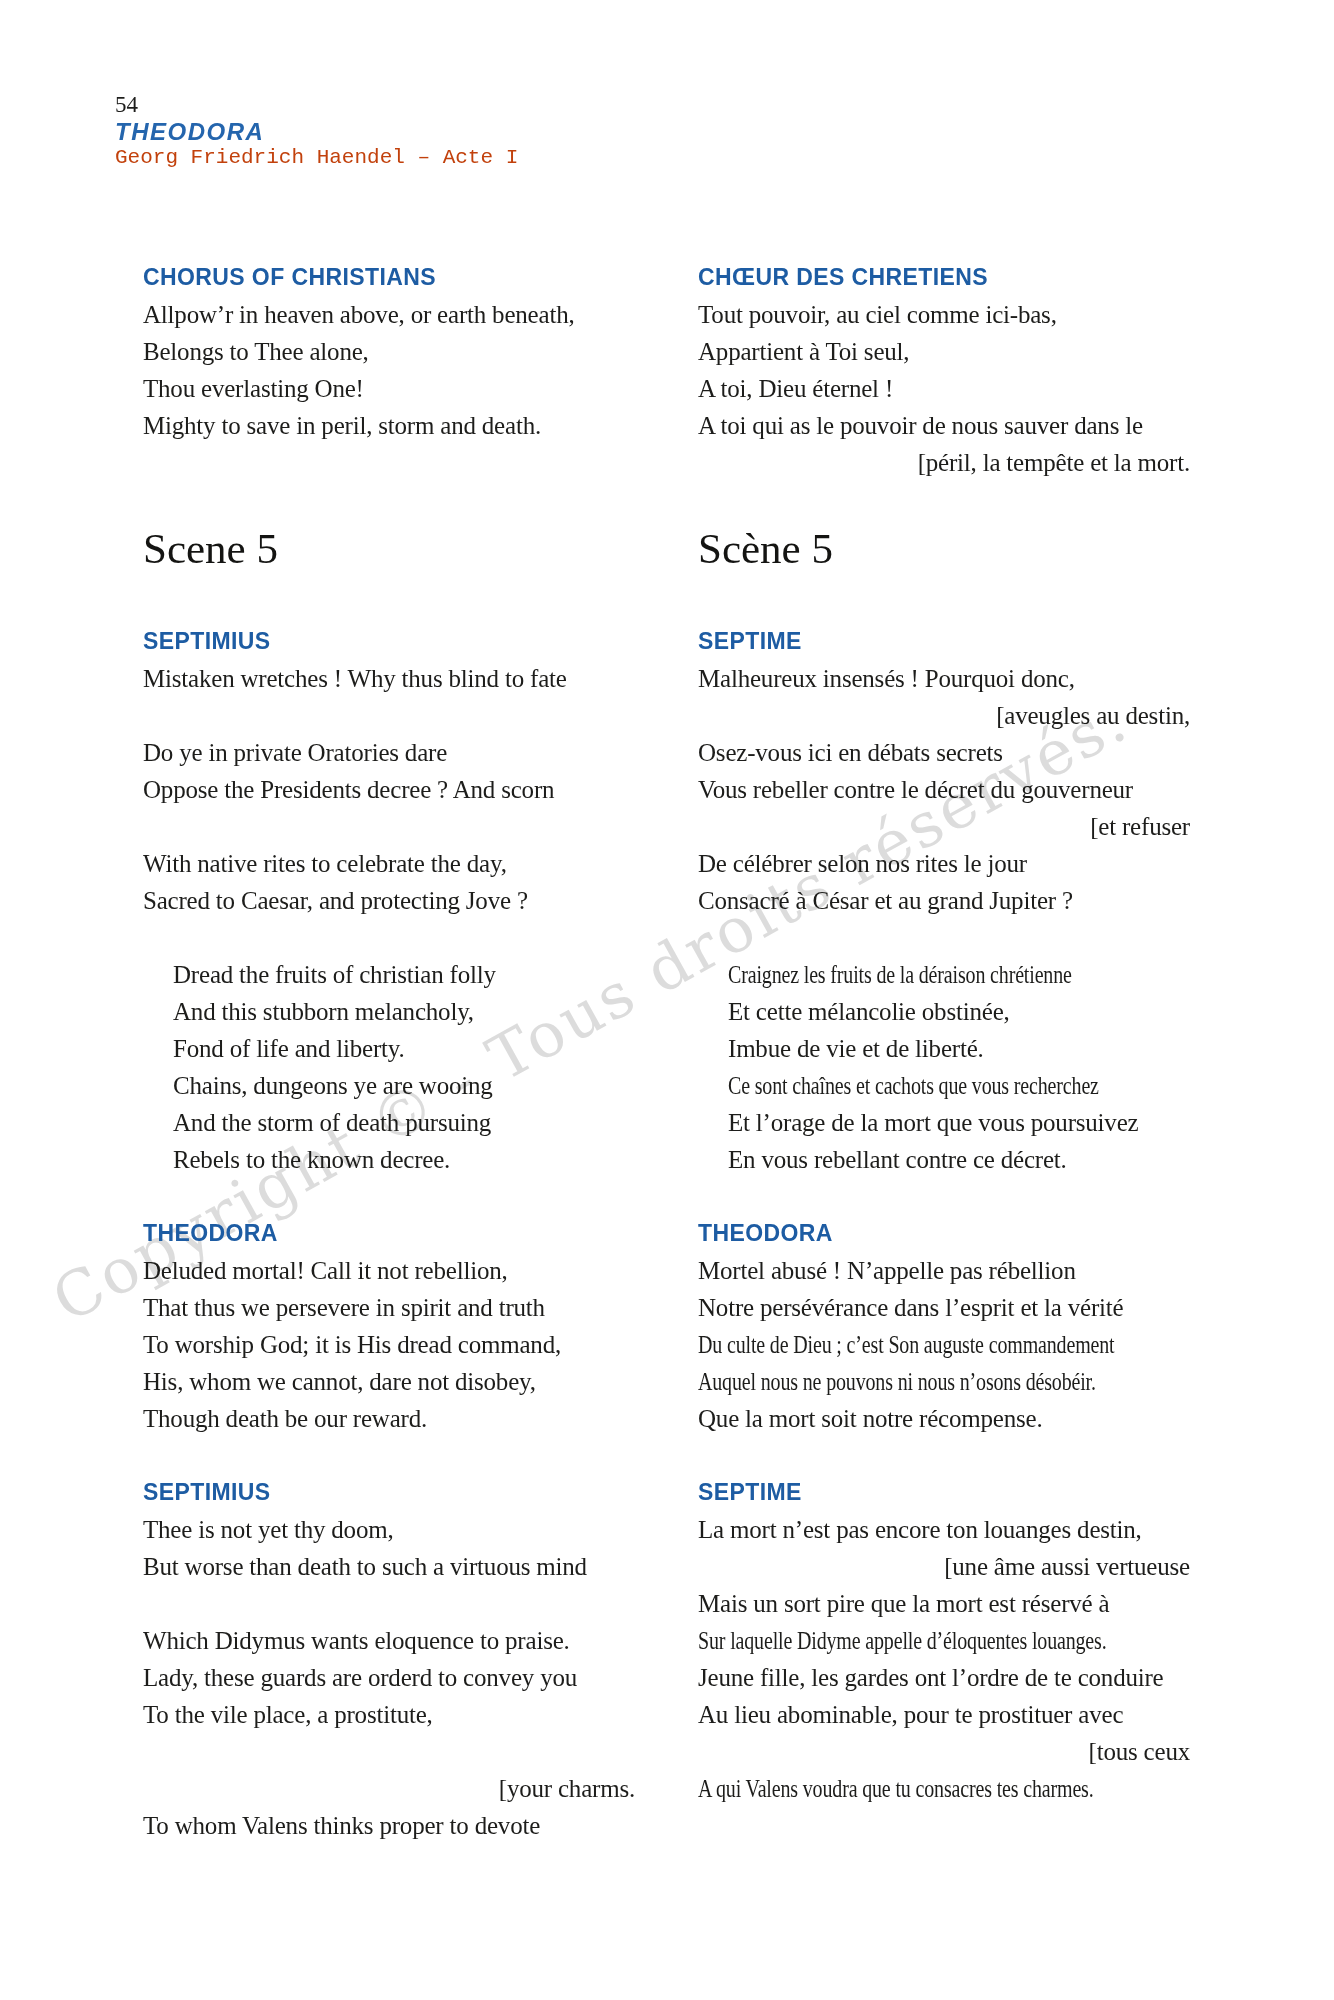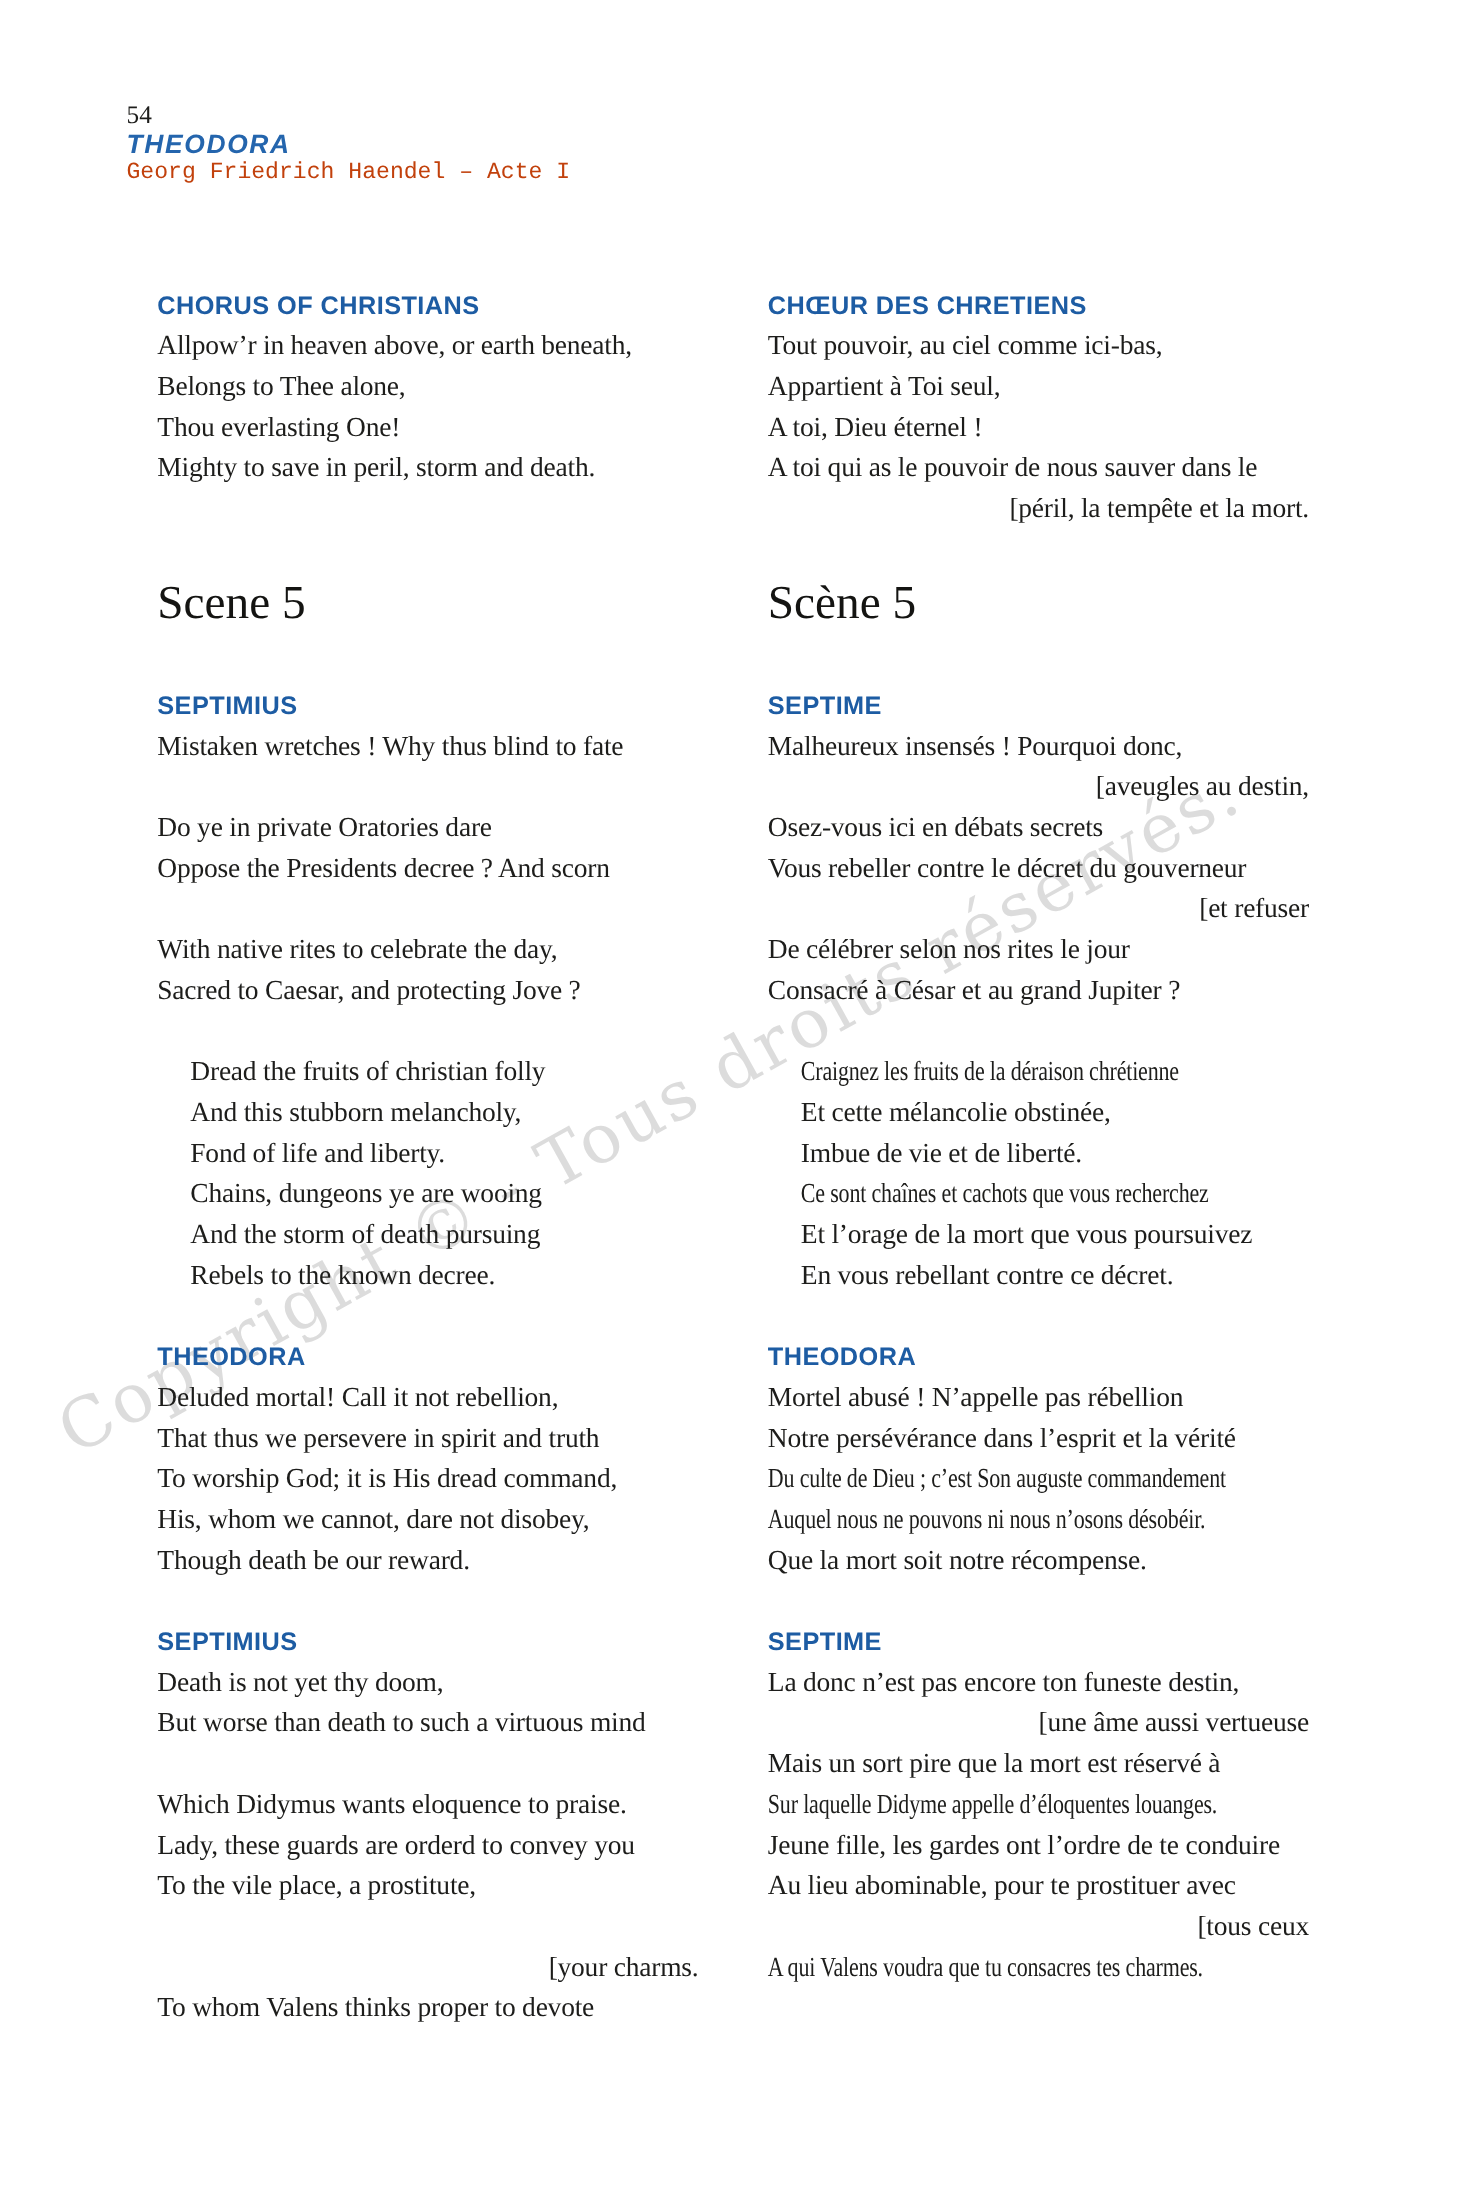--- a/index.html
+++ b/index.html
@@ -138,21 +138,21 @@
       <div class="speaker-block">
         <div class="speaker-heading">THEODORA</div>
         <div class="line"><span>Deluded mortal! Call it not rebellion,</span></div>
         <div class="line"><span>That thus we persevere in spirit and truth</span></div>
         <div class="line"><span>To worship God; it is His dread command,</span></div>
         <div class="line"><span>His, whom we cannot, dare not disobey,</span></div>
         <div class="line"><span>Though death be our reward.</span></div>
       </div>
       <div class="speaker-block">
         <div class="speaker-heading">SEPTIMIUS</div>
-        <div class="line"><span>Death is not yet thy doom,</span></div>
+        <div class="line"><span>Thee is not yet thy doom,</span></div>
         <div class="line"><span>But worse than death to such a virtuous mind</span></div>
         <div class="line"></div>
         <div class="line"><span>Which Didymus wants eloquence to praise.</span></div>
         <div class="line"><span>Lady, these guards are orderd to convey you</span></div>
         <div class="line"><span>To the vile place, a prostitute,</span></div>
         <div class="line"></div>
         <div class="line right"><span>[your charms.</span></div>
         <div class="line"><span>To whom Valens thinks proper to devote</span></div>
       </div>
     </div>
@@ -187,21 +187,21 @@
       <div class="speaker-block">
         <div class="speaker-heading">THEODORA</div>
         <div class="line"><span>Mortel abusé ! N’appelle pas rébellion</span></div>
         <div class="line"><span>Notre persévérance dans l’esprit et la vérité</span></div>
         <div class="line"><span class="cond">Du culte de Dieu ; c’est Son auguste commandement</span></div>
         <div class="line"><span class="cond">Auquel nous ne pouvons ni nous n’osons désobéir.</span></div>
         <div class="line"><span>Que la mort soit notre récompense.</span></div>
       </div>
       <div class="speaker-block">
         <div class="speaker-heading">SEPTIME</div>
-        <div class="line"><span>La donc n’est pas encore ton funeste destin,</span></div>
+        <div class="line"><span>La mort n’est pas encore ton louanges destin,</span></div>
         <div class="line right"><span>[une âme aussi vertueuse</span></div>
         <div class="line"><span>Mais un sort pire que la mort est réservé à</span></div>
         <div class="line"><span class="cond">Sur laquelle Didyme appelle d’éloquentes louanges.</span></div>
         <div class="line"><span>Jeune fille, les gardes ont l’ordre de te conduire</span></div>
         <div class="line"><span>Au lieu abominable, pour te prostituer avec</span></div>
         <div class="line right"><span>[tous ceux</span></div>
         <div class="line"><span class="cond">A qui Valens voudra que tu consacres tes charmes.</span></div>
         <div class="line"></div>
       </div>
     </div>

